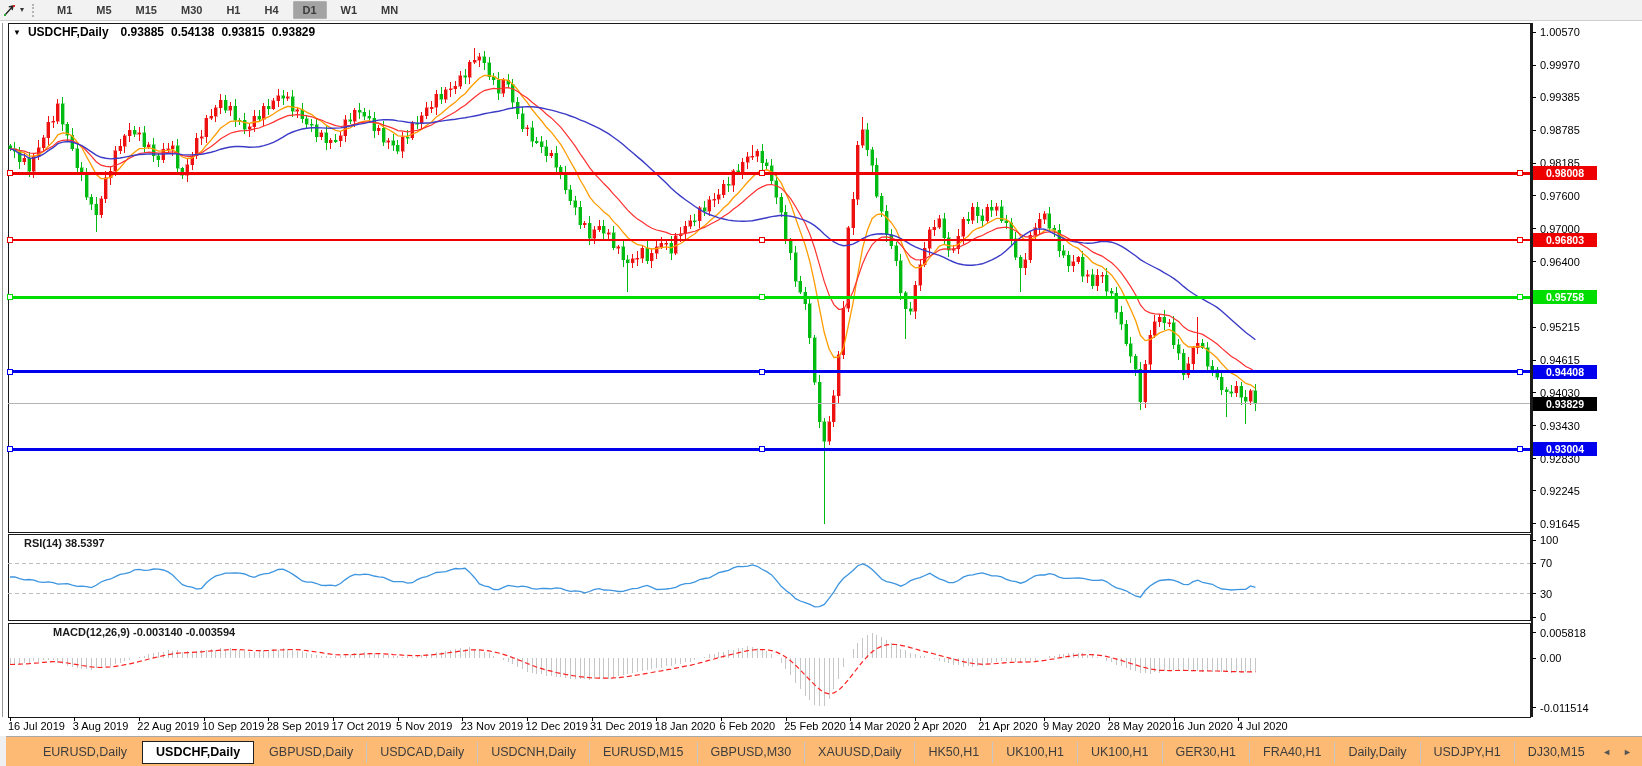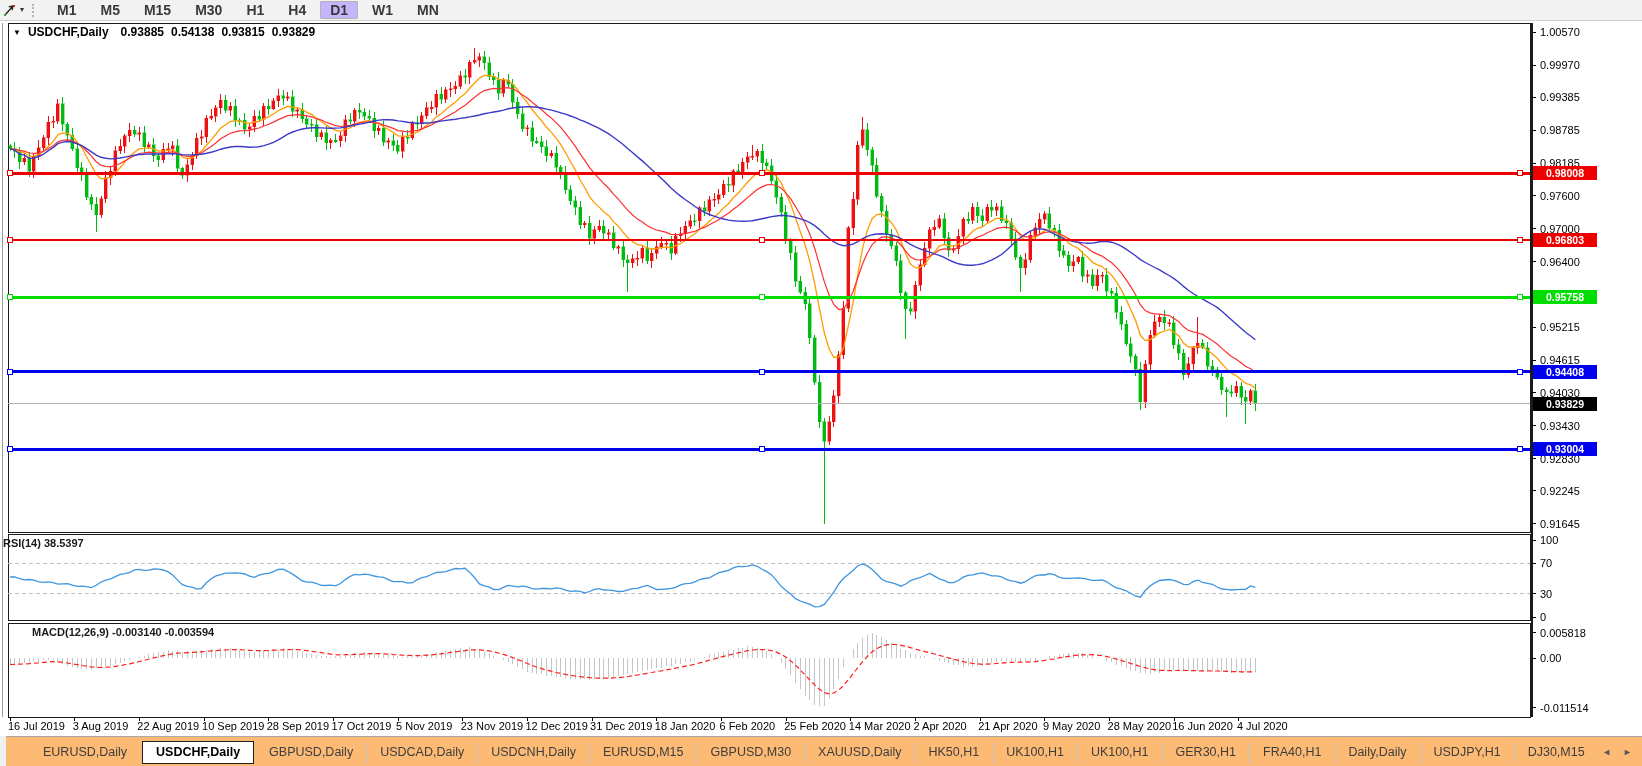--- a/index.html
+++ b/index.html
@@ -2,29 +2,29 @@
 <html><head>
 <meta charset="utf-8">
 <style>
   html,body{margin:0;padding:0;}
   body{width:1642px;height:766px;overflow:hidden;background:#f0f0f0;font-family:"Liberation Sans",sans-serif;position:relative;}
   .toolbar{height:20px;display:flex;align-items:center;background:#f2f2f2;border-bottom:1px solid #cfcfcf;position:relative;z-index:5;}
   .tool-btn{display:flex;align-items:center;gap:3px;padding:0 5px 0 2px;height:18px;cursor:pointer;}
   .caret{font-size:8px;color:#333;line-height:1;}
   .grip{width:4px;height:13px;margin:0 7px 0 3px;border-left:2px dotted #b4b4b4;}
   .tf-buttons{display:flex;align-items:center;}
-  .tf-btn{font-size:14px;font-weight:700;color:#3a3a3a;padding:1px 9px;margin:0 2px;border:1px solid transparent;border-radius:1px;cursor:pointer;line-height:14px;text-align:right;}
-  .tf-btn.active{background:#c4b5fd;border:1px solid #b2b2b2;}
+  .tf-btn{font-size:11px;font-weight:700;color:#3a3a3a;padding:1px 9px;margin:0 2px;border:1px solid transparent;border-radius:1px;cursor:pointer;line-height:14px;text-align:right;}
+  .tf-btn.active{background:#a3a3a3;border:1px solid #b2b2b2;}
   .chart-area{position:absolute;top:20px;left:0;width:1642px;height:716px;background:#ffffff;}
   #chart-svg{position:absolute;top:0;left:0;}
   .chart-title{position:absolute;top:5px;left:13px;font-size:12px;font-weight:700;color:#000;display:flex;align-items:center;white-space:pre;}
   .chart-title .arr{font-size:8px;margin-right:7px;color:#000;}
   .chart-title .sym{margin-right:12px;}
   .chart-title .px{margin-right:7px;}
-  .ind-label{position:absolute;left:3px;font-size:11px;font-weight:700;color:#1a1a1a;z-index:3;}
+  .ind-label{position:absolute;left:24px;font-size:11px;font-weight:700;color:#1a1a1a;z-index:3;}
   .ind-label.rsi{top:517px;}
   .ind-label.macd{top:606px;margin-left:29px;}
   .tabbar{position:absolute;top:736px;left:6px;width:1642px;height:30px;background:#fdba74;border-top:1px solid #a8a8a8;display:flex;align-items:center;}
   .tabs{display:flex;align-items:center;padding-left:24px;overflow:hidden;}
   .tab{font-size:12.5px;color:#3d3d3d;padding:3px 13px;border-left:1px solid #c6c6c6;cursor:pointer;white-space:nowrap;line-height:15px;}
   .tab:first-child{border-left:none;}
   .tab.active{background:#ffffff;border:1px solid #1f1f1f;font-weight:700;color:#000;margin:0 2px;}
   .tab.active + .tab{border-left:none;}
   .tab-nav{margin-left:auto;margin-right:16px;display:flex;gap:12px;font-size:9px;color:#555;}
   .tab-nav span{cursor:pointer;}

